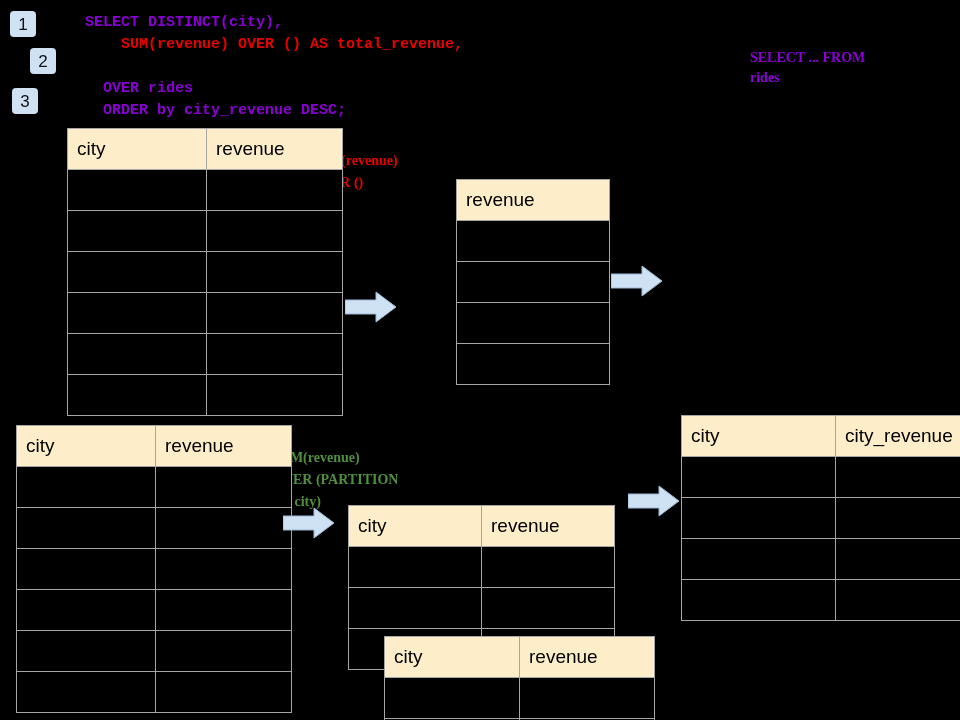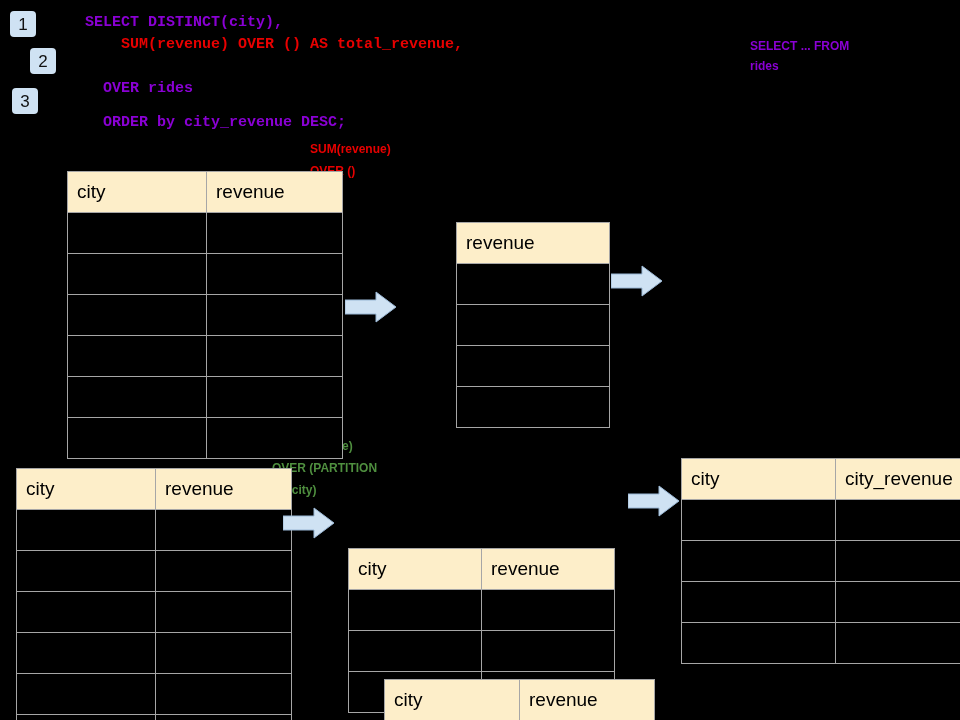--- a/index.html
+++ b/index.html
@@ -14,25 +14,25 @@
          width:26px;height:26px;line-height:1;}
 
   
   .sql{position:absolute;font-family:"Liberation Mono","DejaVu Sans Mono",monospace;
        font-size:15px;font-weight:bold;white-space:pre;line-height:22px;letter-spacing:0px;}
   .c-purple{color:#8a00d4;}
   .c-red{color:#e80000;}
   .c-green{color:#4f8f3f;}
 
   
-  .note{position:absolute;font-family:Liberation Sans, sans-serif;
-        font-size:12px;font-weight:bold;white-space:pre;line-height:22px;}
-
-  
-  .tbl{position:absolute;border-collapse:collapse;table-layout:fixed;background:#3b82f6;margin-top:43px;}
+  .note{position:absolute;font-family:Liberation Serif, serif;
+        font-size:14px;font-weight:bold;white-space:pre;line-height:22px;margin-top:12px;}
+
+  
+  .tbl{position:absolute;border-collapse:collapse;table-layout:fixed;background:#3b82f6;}
   .tbl td{border:1px solid #a6a6a6;padding:0;background:#000;height:40px;}
   .tbl td.hd{background:#fdeec9;color:#000;font-size:19px;
              font-family:"Liberation Sans",sans-serif;padding:0 9px;height:40px;
              vertical-align:middle;white-space:nowrap;}
 
   
   .arrow{position:absolute;}
 </style>
 </head>
 <body>
@@ -45,21 +45,21 @@
   <div class="badge" style="left:30px;top:48px;">
     <span>2</span>
   </div>
   <div class="badge" style="left:12px;top:88px;">
     <span>3</span>
   </div>
 
   <div class="sql c-red" style="left:85px;top:34px;">    SUM(revenue) OVER () AS total_revenue,</div>
   <div class="sql c-purple" style="left:85px;top:12px;">SELECT DISTINCT(city),</div>
   <div class="sql c-purple" style="left:85px;top:78px;">  OVER rides</div>
-  <div class="sql c-purple" style="left:85px;top:112px;">  ORDER by city_revenue DESC;</div>
+  <div class="sql c-purple" style="left:85px;top:100px;">  ORDER by city_revenue DESC;</div>
 
   <div class="note c-purple" style="left:750px;top:36px;line-height:20px;">SELECT ... FROM
 rides</div>
 
   <div class="note c-red" style="left:310px;top:138px;">SUM(revenue)
 OVER ()</div>
 
   <div class="note c-green" style="left:272px;top:435px;">SUM(revenue)
 OVER (PARTITION
 BY city)</div>

